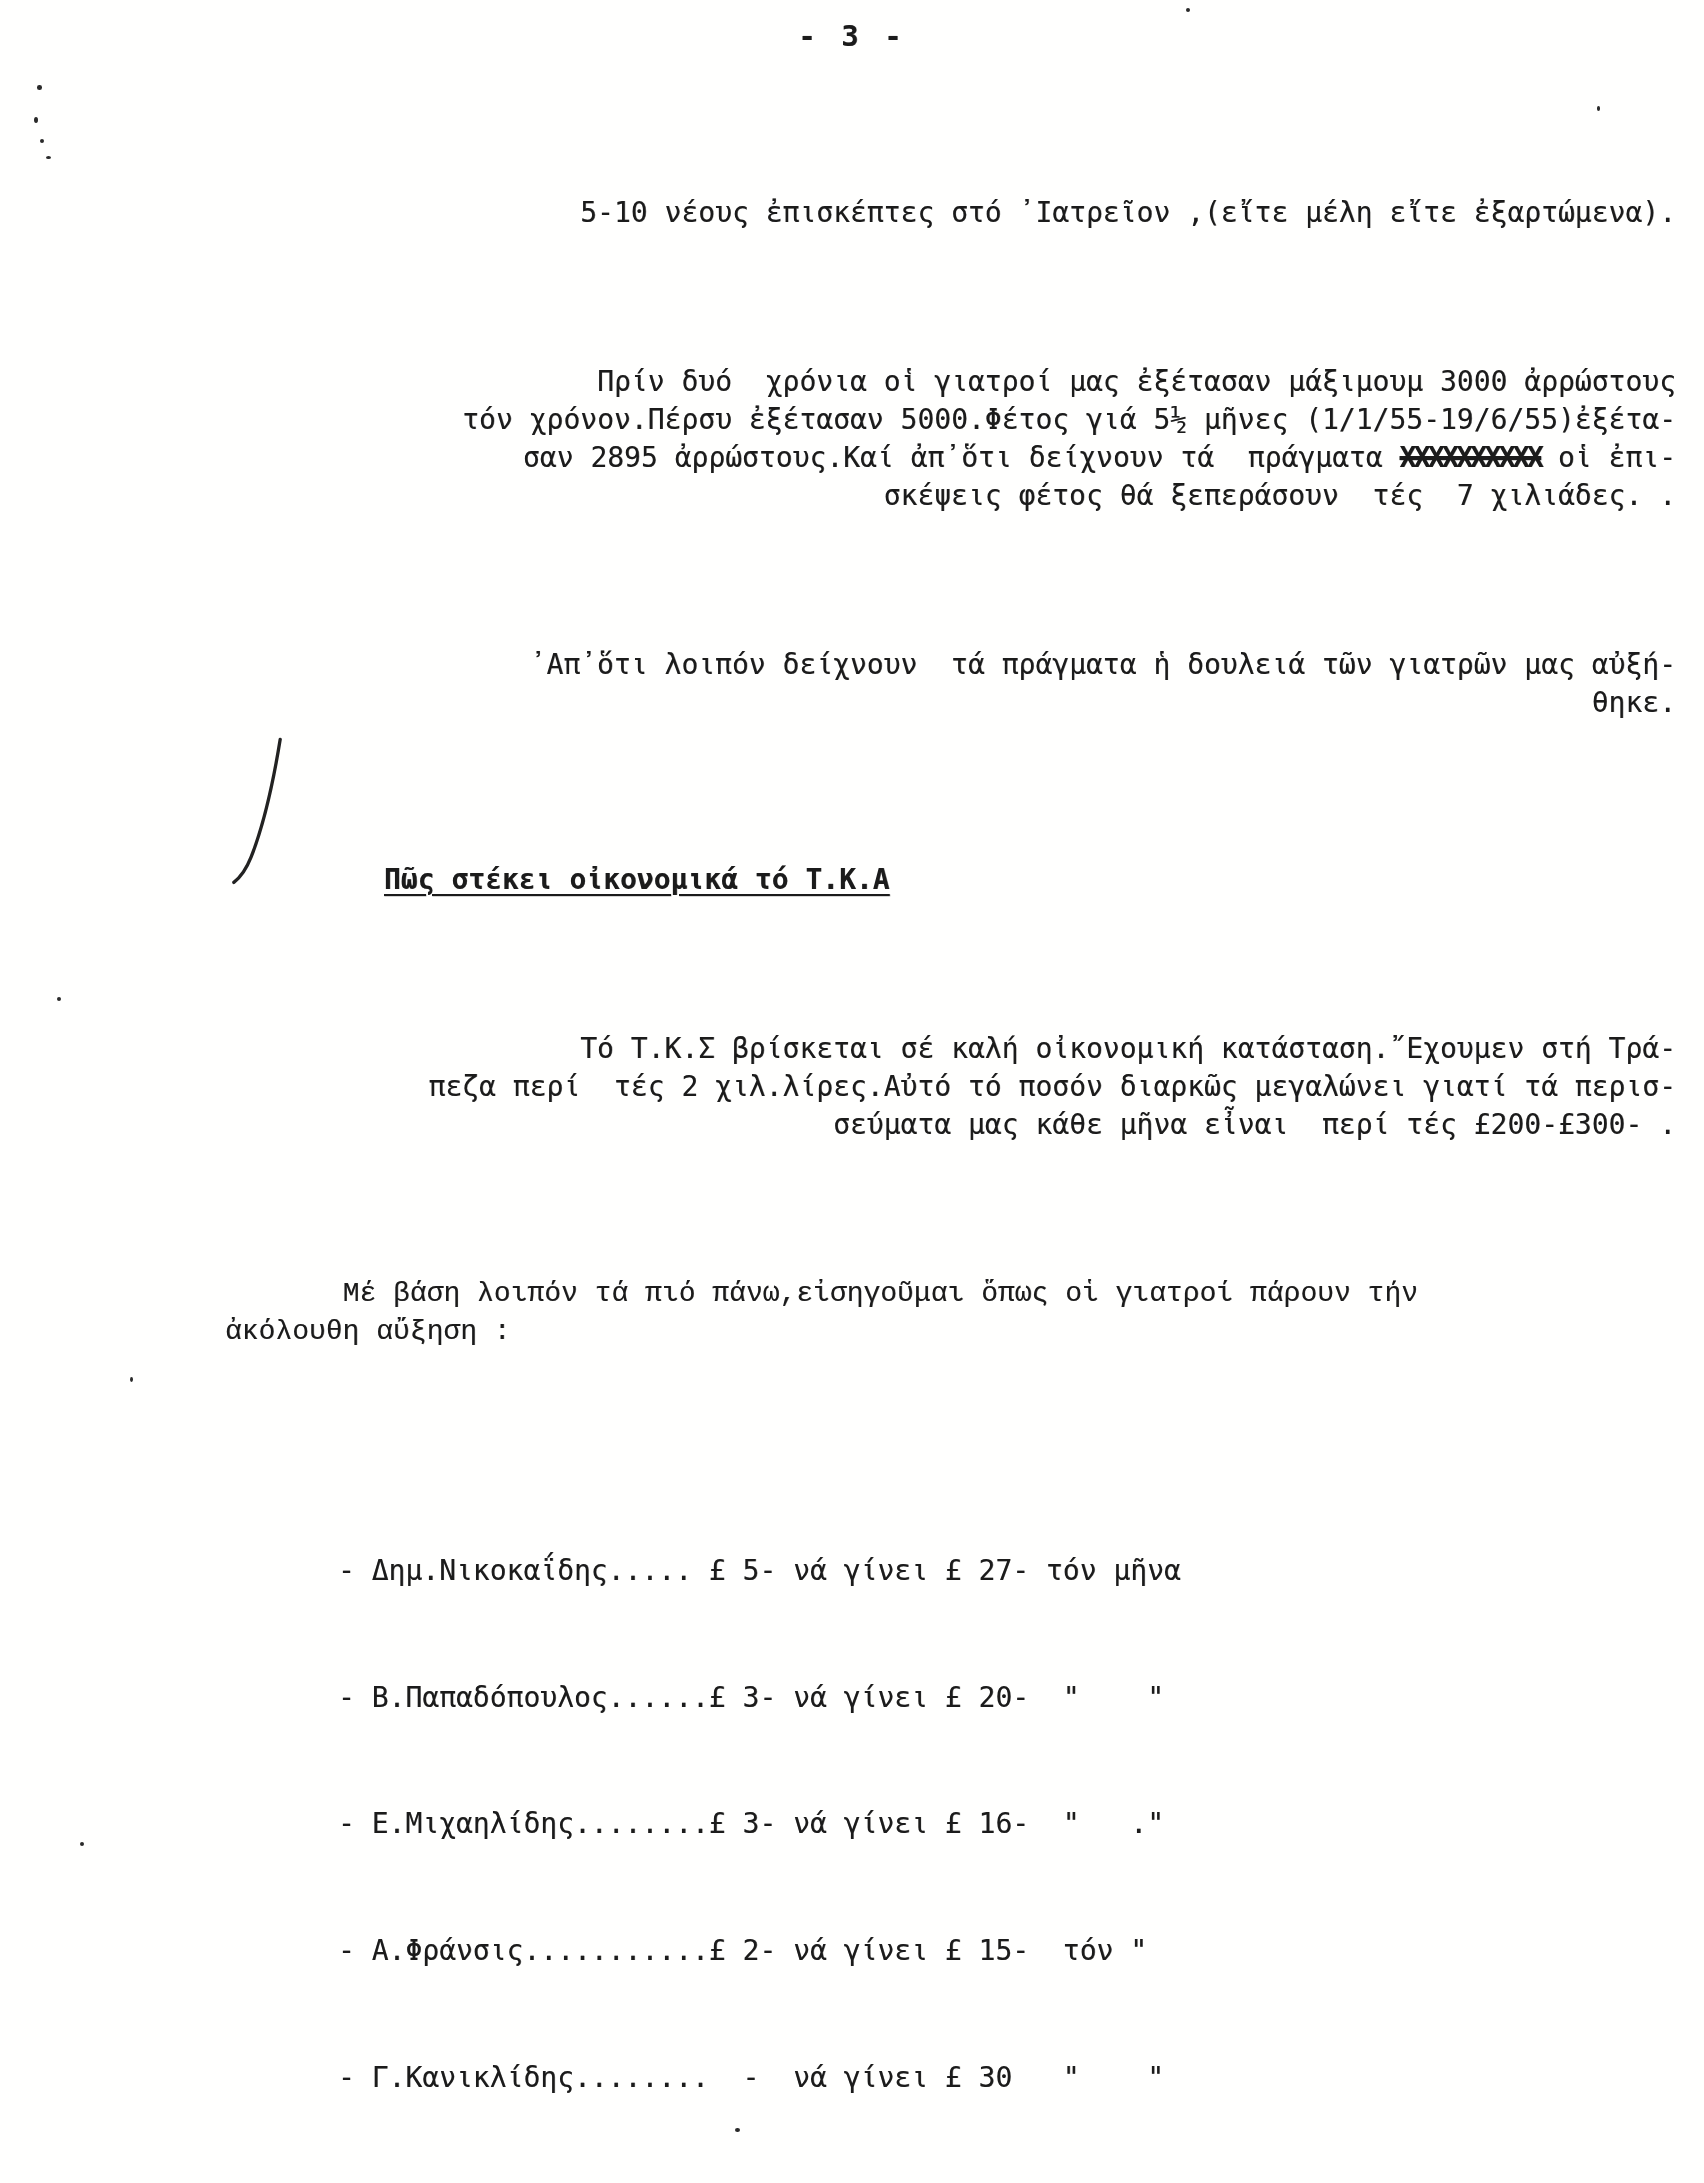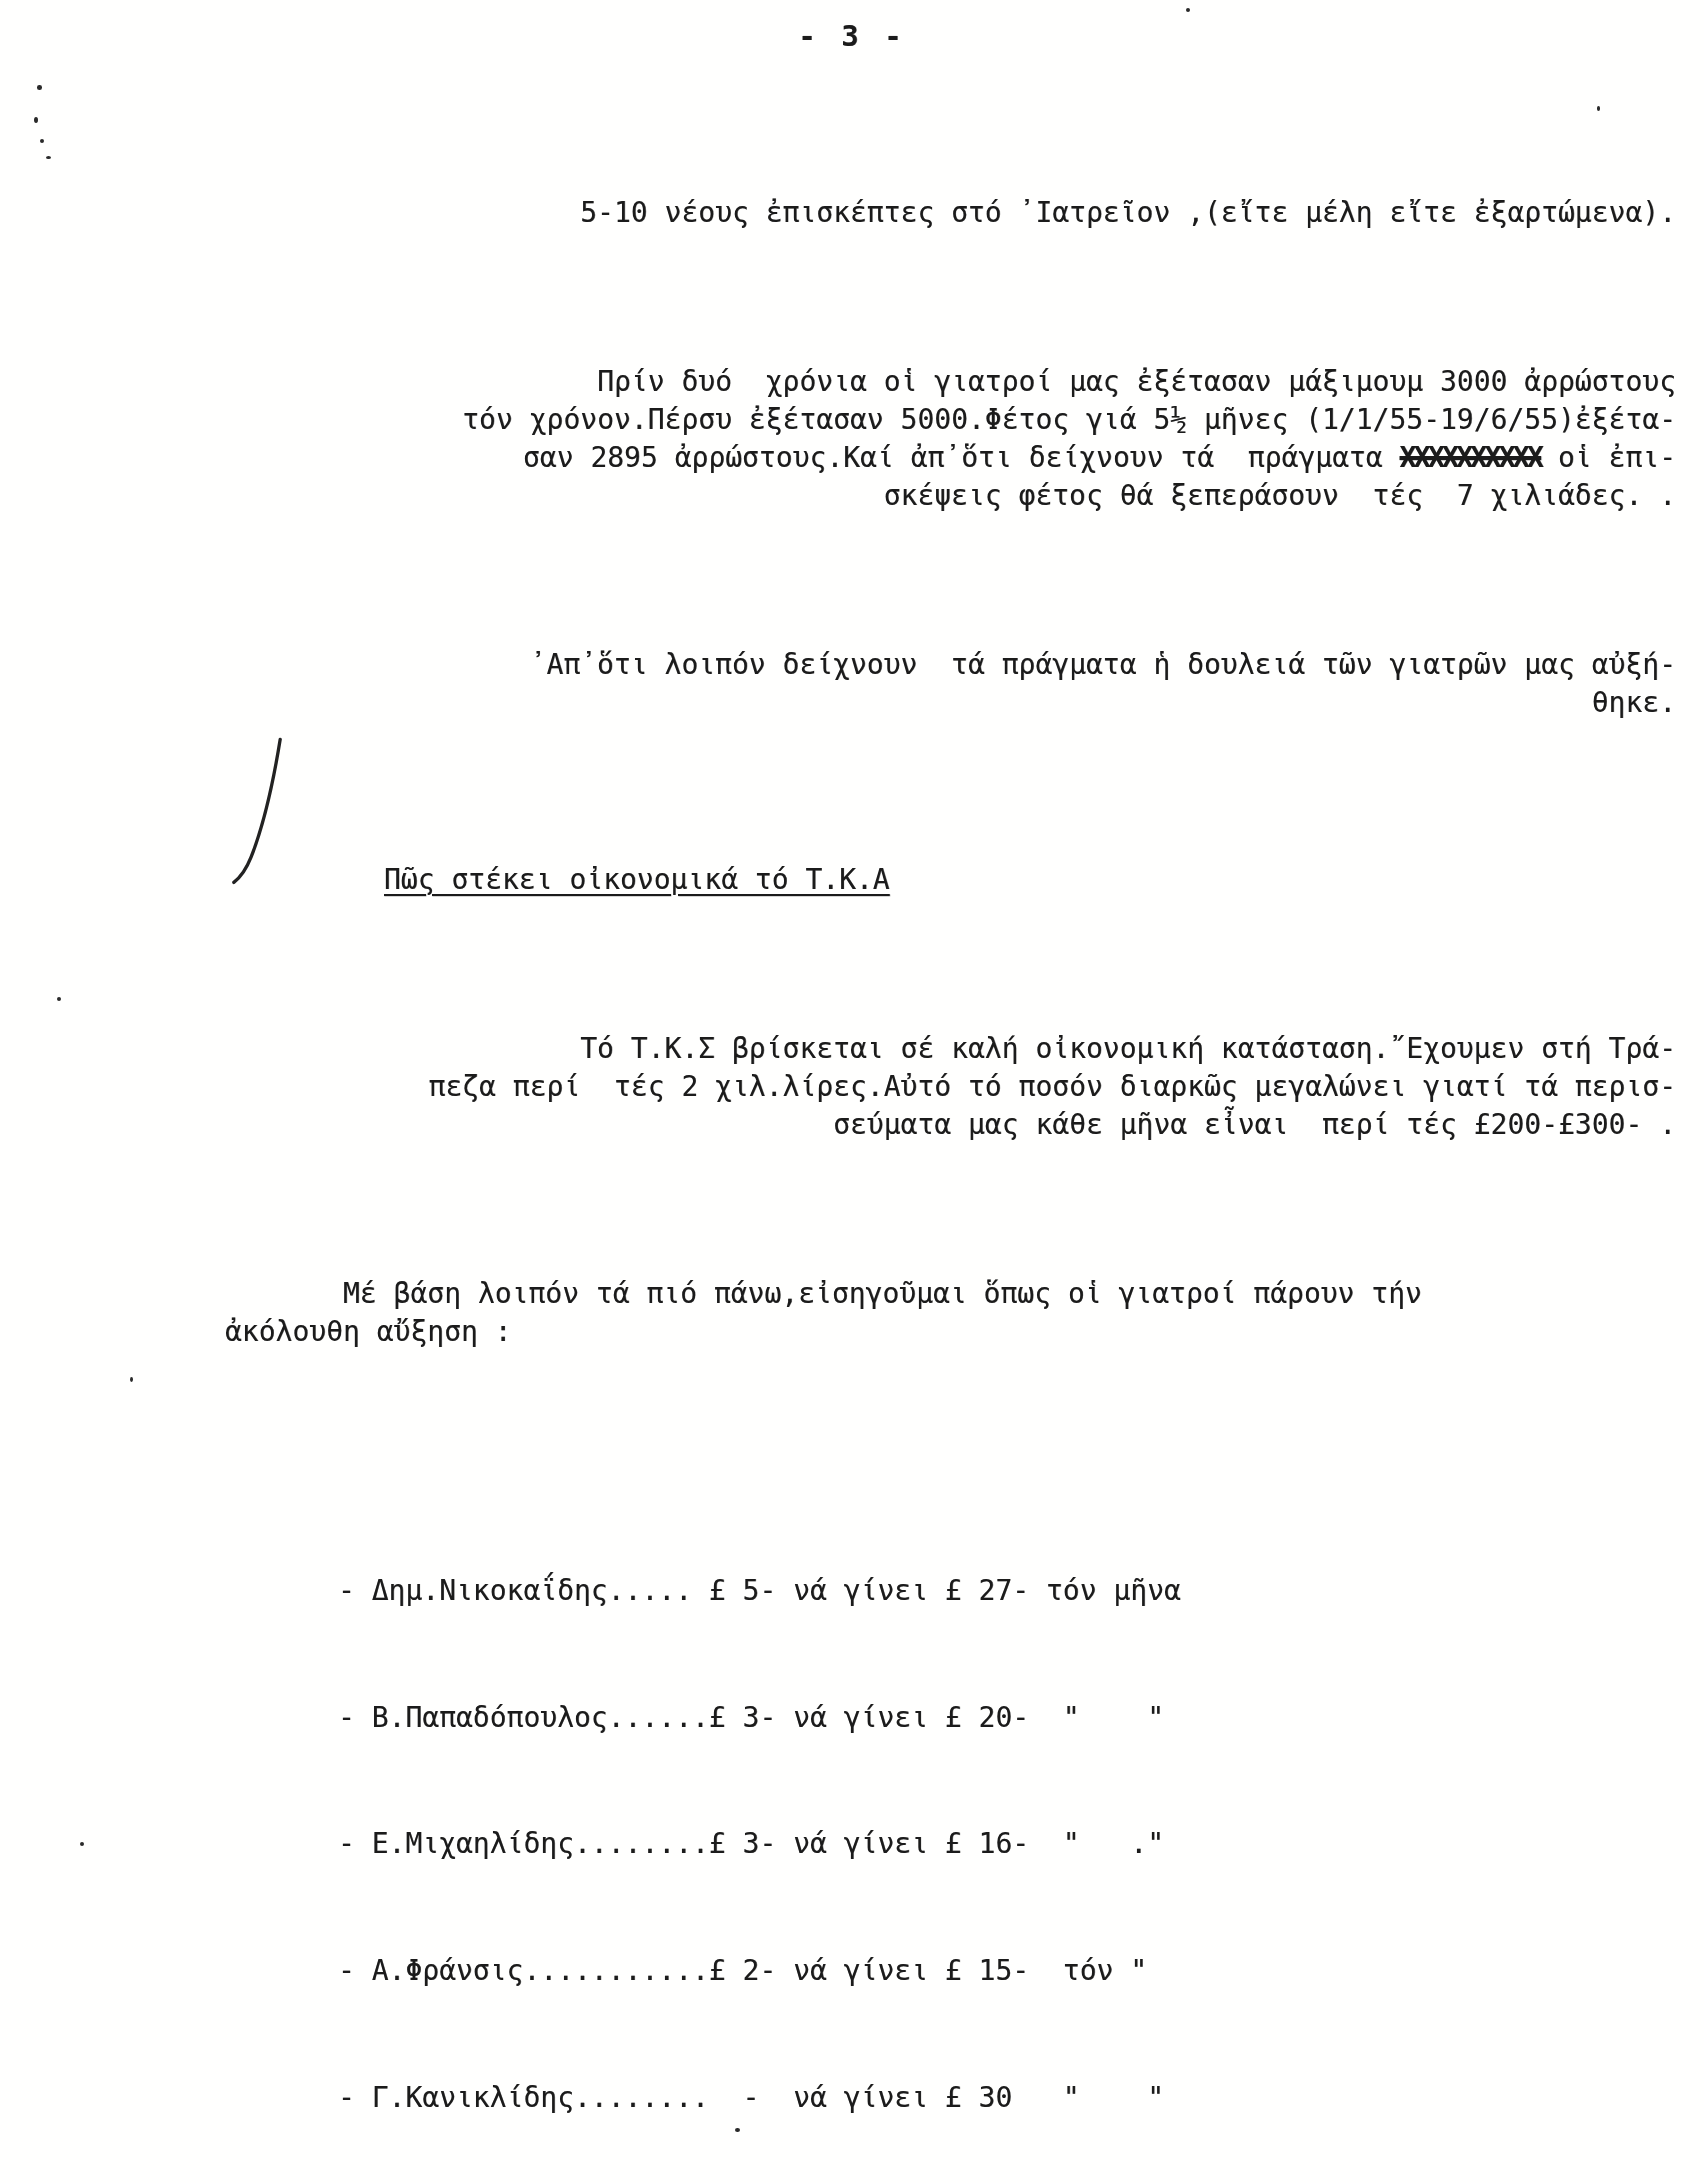--- a/index.html
+++ b/index.html
@@ -39,28 +39,29 @@
     font-size: 29px;
     letter-spacing: 4px;
     font-weight: bold;
     text-shadow: 0.4px 0.4px 0.5px rgba(10,10,10,0.45);
   }
   p.para {
     margin: 0 0 17px 0;
     text-align: right;
   }
   p.tightpara {
-    margin: 0 0 22px 0;
+    margin: 0 0 2px 0;
+    font-family: Liberation Mono, monospace;
   }
   .heading {
     margin: 8px 0 17px 159px;
     text-decoration: underline;
     text-underline-offset: 4.6px;
     text-decoration-thickness: 2px;
-    font-weight: normal;
+    font-weight: bold;
   }
   .doctors {
     margin: 9.3px 0 26.5px 113px;
   }
   .doctor-row {
     margin: 0 0 12.6px 0;
   }
   .strike {
     text-decoration: line-through;
     text-decoration-thickness: 4px;

